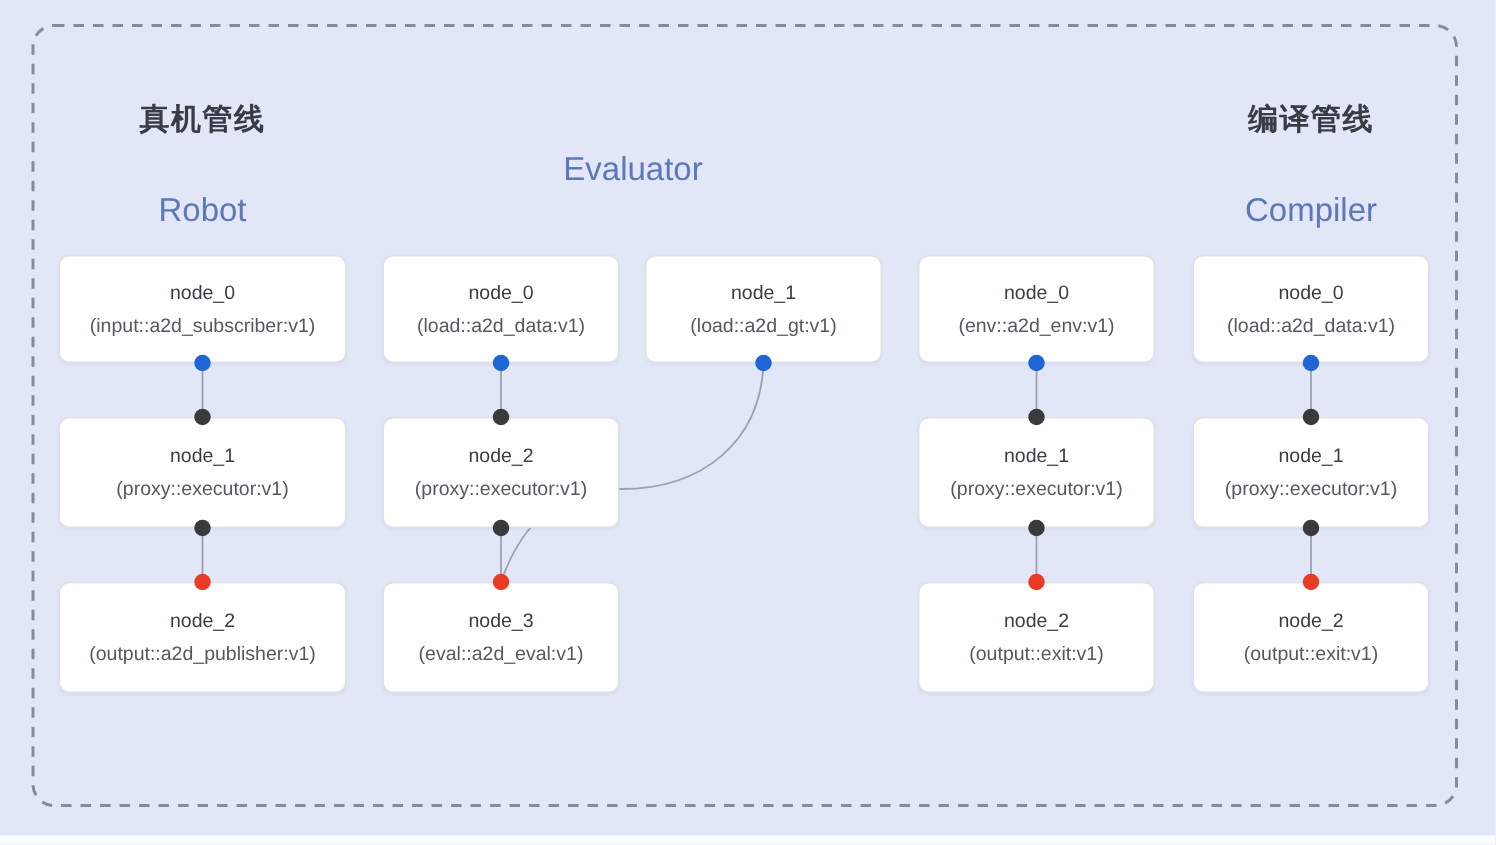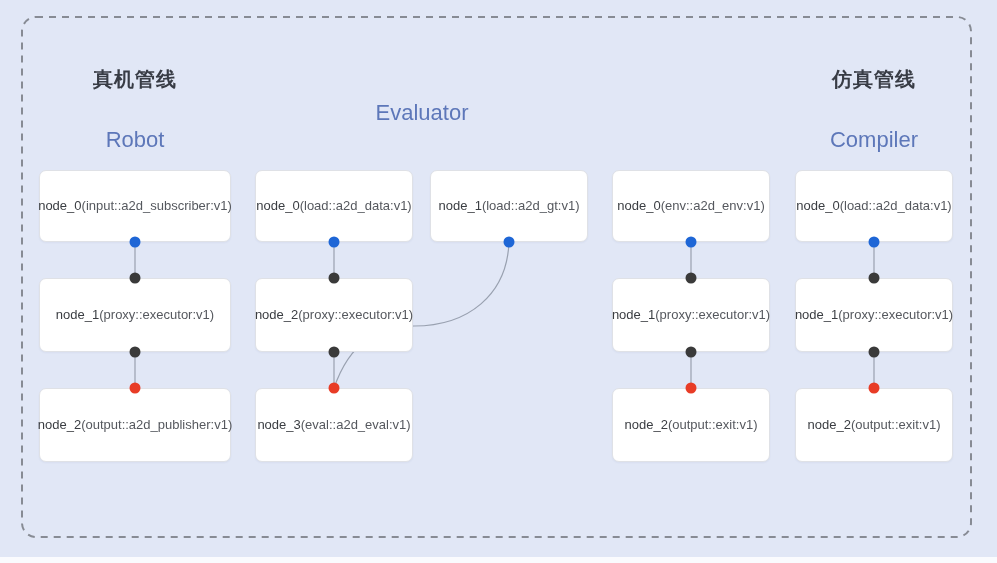--- a/index.html
+++ b/index.html
@@ -27,21 +27,21 @@
   }
   .col-header .en{
     margin-top:34px;font-size:22px;font-weight:400;color:#5d77b9;
   }
   .node{
     position:absolute;z-index:2;
     background:#ffffff;
     border:1px solid #dfe1e6;
     border-radius:7px;
     box-shadow:0 1px 2px rgba(40,60,110,0.05);
-    display:flex;justify-content:center;align-items:center;
+    display:flex;flex-direction:column;justify-content:center;align-items:center;
     box-sizing:border-box;
   }
   .node .nname{font-size:13px;color:#3a3d42;line-height:22px;}
   .node .ntype{font-size:13px;color:#55585e;line-height:22px;text-align:center;}
   
   .c-robot{left:39px;width:192px;}
   .c-eval {left:255px;width:158px;}
   .c-eval2{left:430px;width:158px;}
   .c-sim  {left:612px;width:158px;}
   .c-comp {left:795px;width:158px;}
@@ -86,21 +86,21 @@
   </svg>
 
   <div class="col-header h-robot">
     <div class="cn">真机管线</div>
     <div class="en">Robot</div>
   </div>
   <div class="col-header h-eval">
     <div class="en">Evaluator</div>
   </div>
   <div class="col-header h-comp">
-    <div class="cn">仿真管线</div>
+    <div class="cn">编译管线</div>
     <div class="en">Compiler</div>
   </div>
 
   <div class="node c-robot r1">
     <span class="nname">node_0</span>
     <span class="ntype">(input::a2d_subscriber:v1)</span>
   </div>
   <div class="node c-robot r2">
     <span class="nname">node_1</span>
     <span class="ntype">(proxy::executor:v1)</span>

